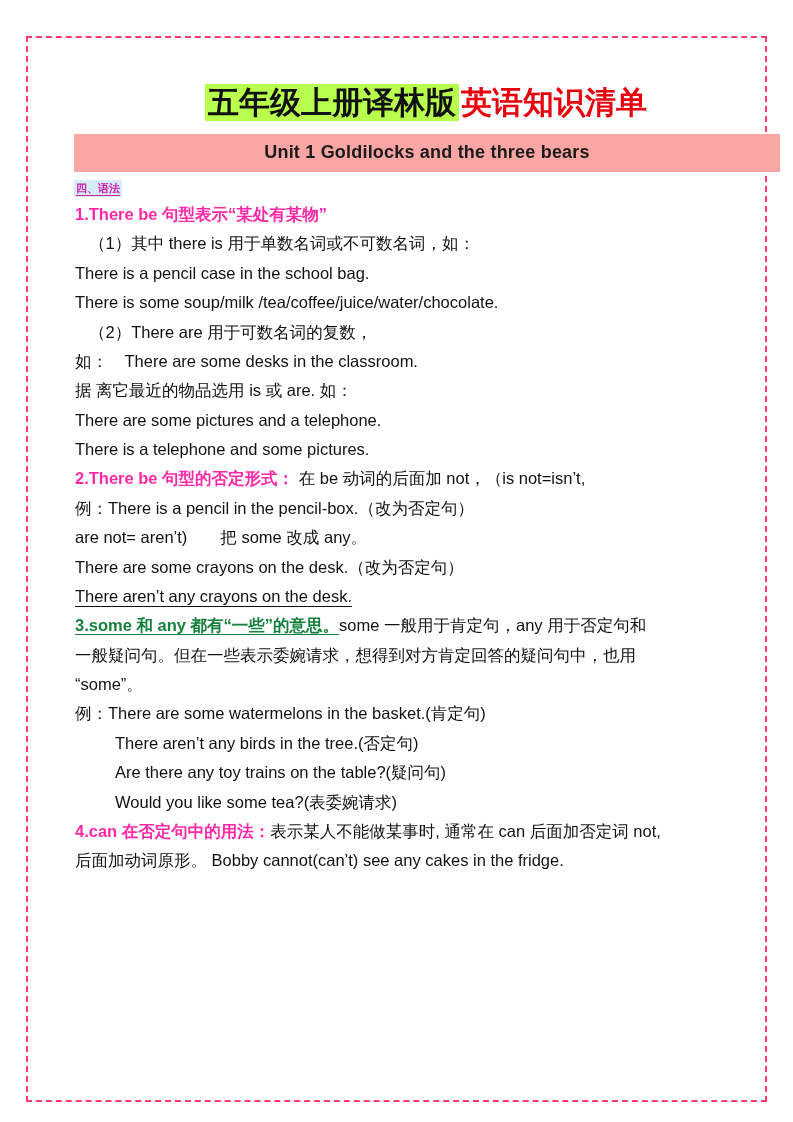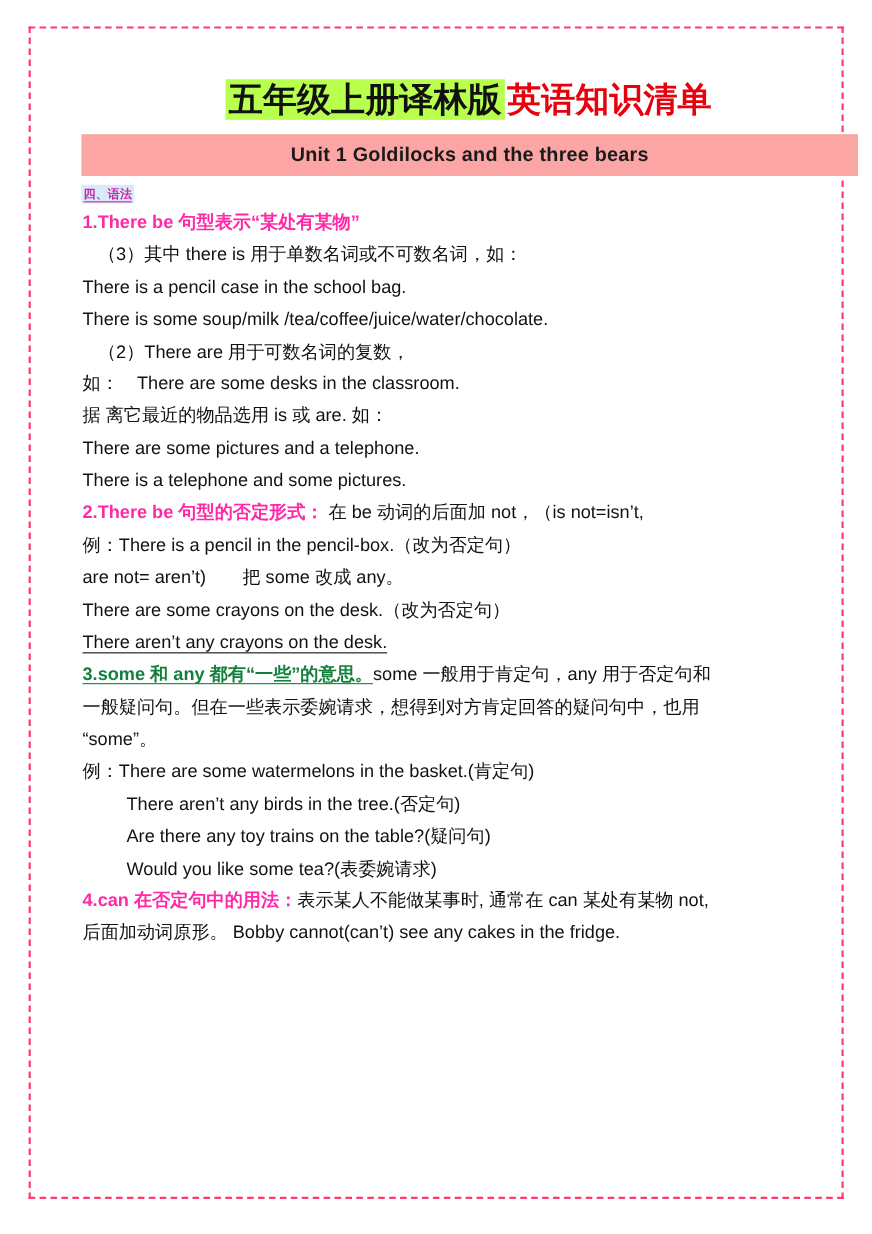--- a/index.html
+++ b/index.html
@@ -10,21 +10,21 @@
     width: 793px;
     height: 1122px;
     background: #ffffff;
     font-family: "Liberation Sans", sans-serif;
     position: relative;
     overflow: hidden;
   }
   .page {
     position: absolute;
     left: 26px;
-    top: 24px;
+    top: 36px;
     width: 741px;
     height: 1066px;
     border: 2px dashed #ff3b6b;
     box-sizing: border-box;
   }
   .content {
     position: absolute;
     left: 46px;
     top: 44px;
     width: 706px;
@@ -104,21 +104,21 @@
     <div class="unit-bar">Unit 1 Goldilocks and the three bears</div>
 
     <div>
       <span class="sec-head">四、语法</span>
     </div>
 
     <div class="line">
       <span class="pink">1.There be 句型表示“某处有某物”</span>
     </div>
 
-    <div class="line indent1">（3）其中 there is 用于单数名词或不可数名词，如：</div>
+    <div class="line indent1">（1）其中 there is 用于单数名词或不可数名词，如：</div>
     <div class="line">There is a pencil case in the school bag.</div>
     <div class="line">There is some soup/milk /tea/coffee/juice/water/chocolate.</div>
     <div class="line indent1">（2）There are 用于可数名词的复数，</div>
     <div class="line">如：　There are some desks in the classroom.</div>
     <div class="line">据 离它最近的物品选用 is 或 are. 如：</div>
     <div class="line">There are some pictures and a telephone.</div>
     <div class="line">There is a telephone and some pictures.</div>
 
     <div class="line">
       <span class="pink">2.There be 句型的否定形式：</span><span> 在 be 动词的后面加 not，（is not=isn’t,</span>
@@ -136,19 +136,19 @@
     </div>
 
     <div class="line">一般疑问句。但在一些表示委婉请求，想得到对方肯定回答的疑问句中，也用</div>
     <div class="line">“some”。</div>
     <div class="line">例：There are some watermelons in the basket.(肯定句)</div>
     <div class="line indent2">There aren’t any birds in the tree.(否定句)</div>
     <div class="line indent2">Are there any toy trains on the table?(疑问句)</div>
     <div class="line indent2">Would you like some tea?(表委婉请求)</div>
 
     <div class="line">
-      <span class="pink">4.can 在否定句中的用法：</span><span>表示某人不能做某事时, 通常在 can 某处有某物 not,</span>
+      <span class="pink">4.can 在否定句中的用法：</span><span>表示某人不能做某事时, 通常在 can 后面加否定词 not,</span>
     </div>
 
     <div class="line">后面加动词原形。 Bobby cannot(can’t) see any cakes in the fridge.</div>
 
   </div>
 </div>
 
 </body></html>

